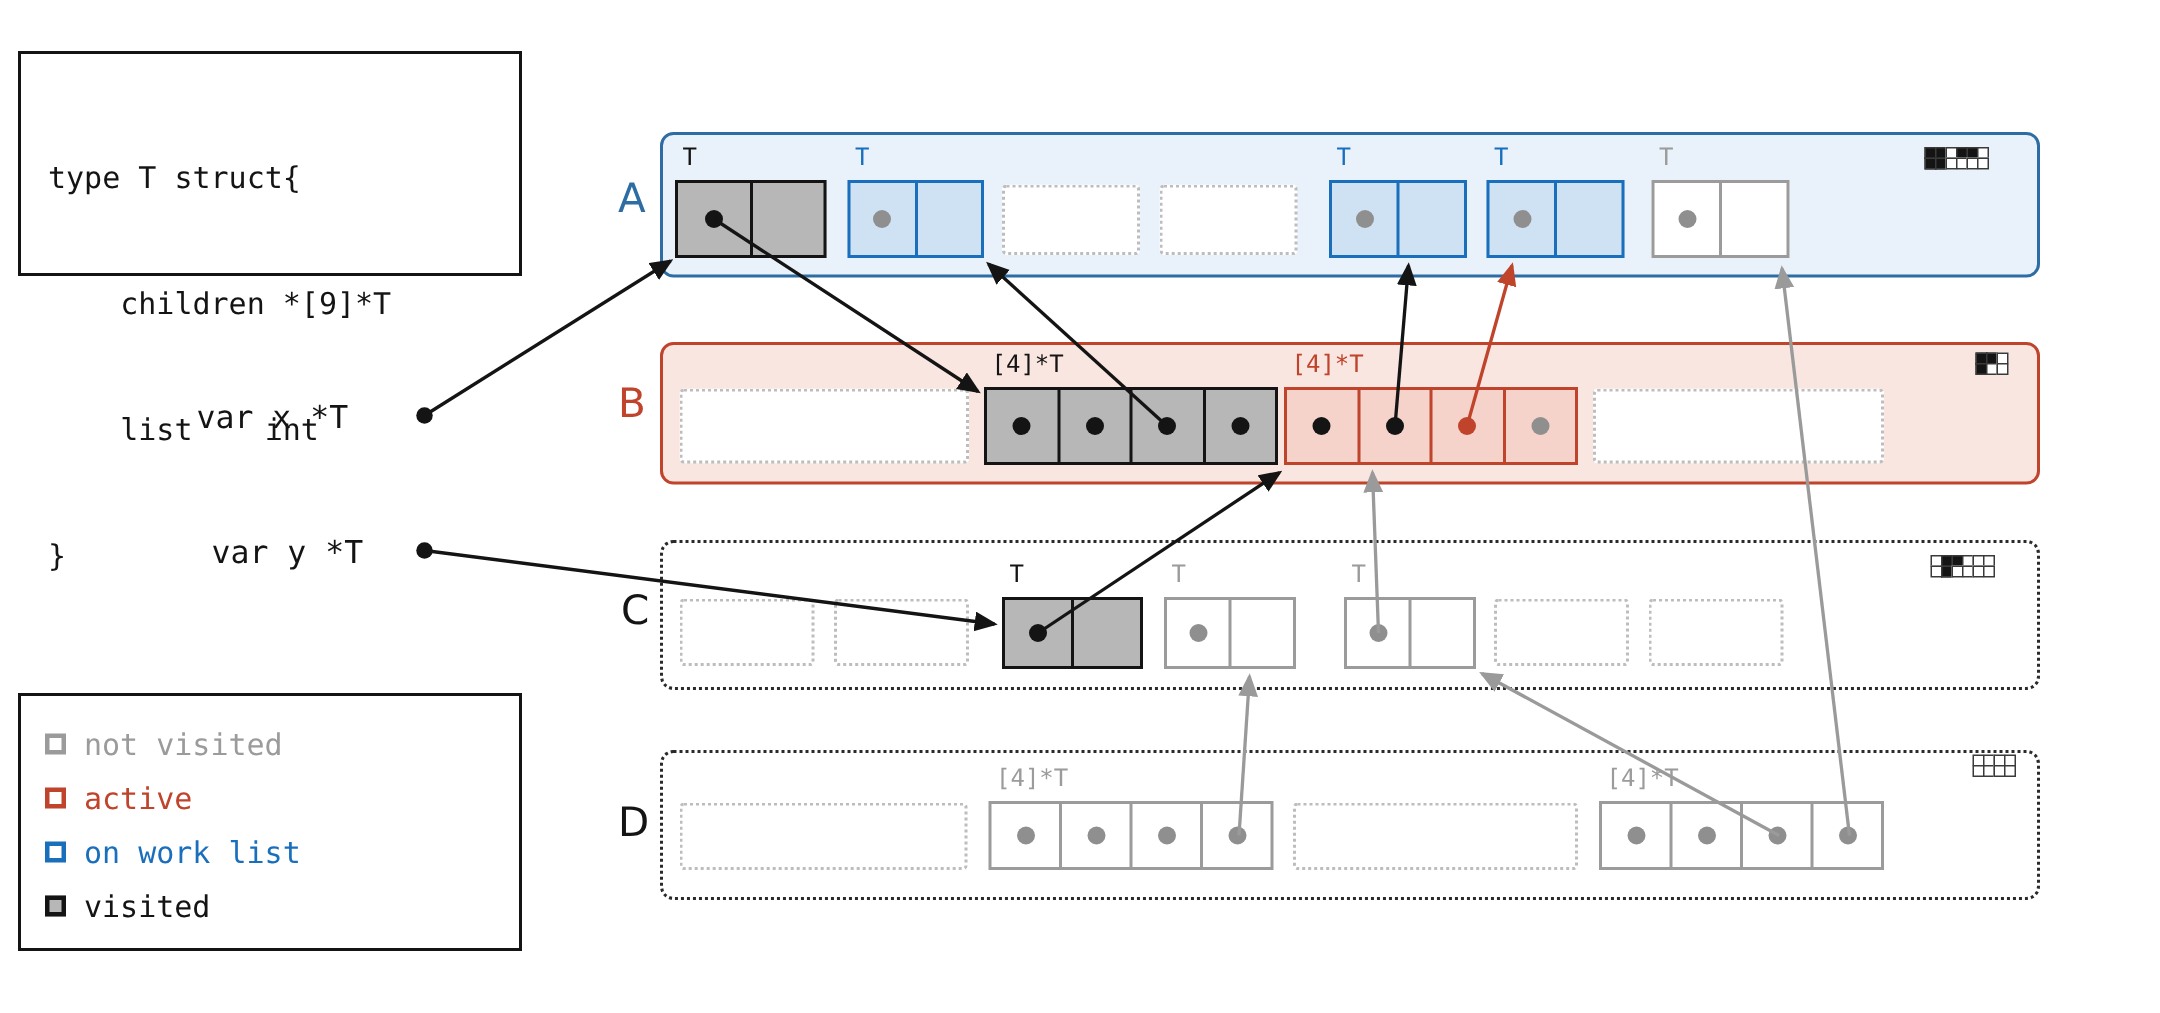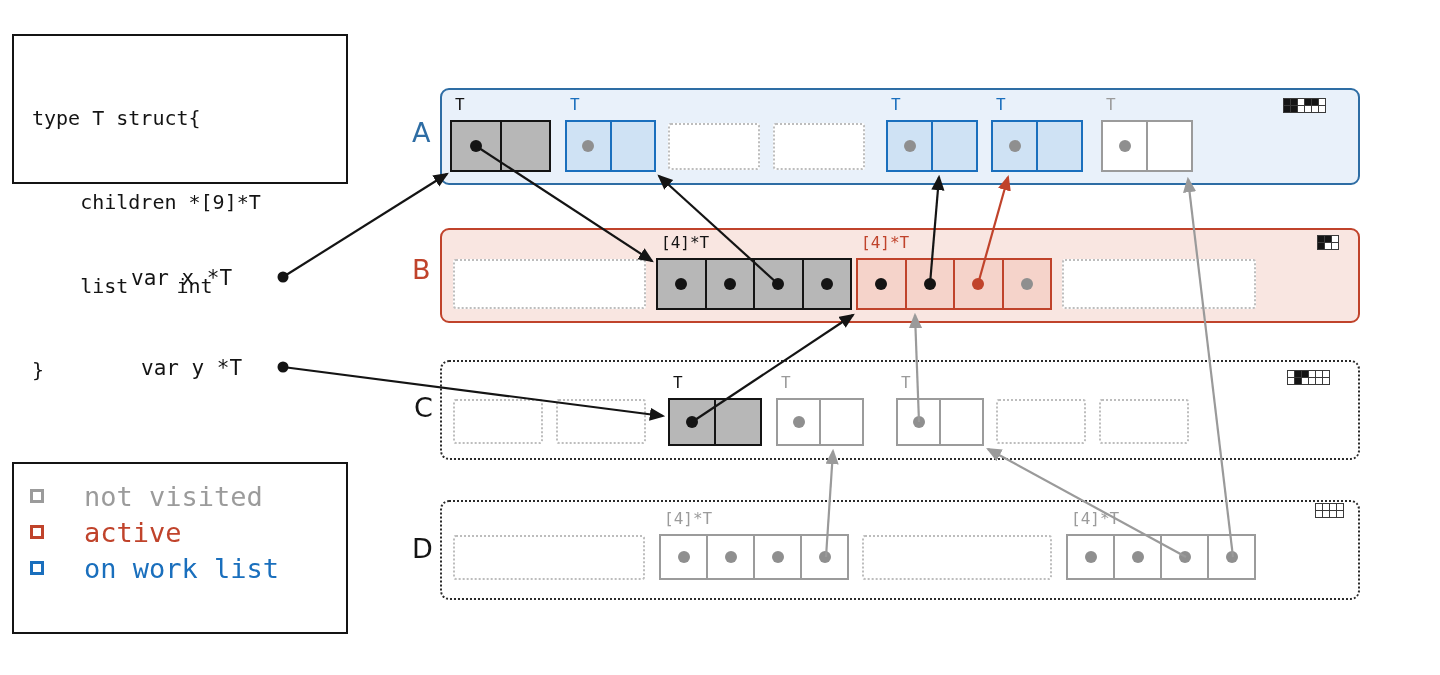--- a/index.html
+++ b/index.html
@@ -3,21 +3,21 @@
 <meta charset="utf-8">
 <style>
   html,body{margin:0;padding:0;background:#fff;}
   .canvas{position:relative;width:1440px;height:675px;background:#fff;overflow:hidden;
           font-family:"DejaVu Sans Mono",monospace;}
 
   
   .frame{position:absolute;border:2.5px solid #141414;background:#fff;box-sizing:border-box;}
   .code{padding:12px 18px;font-size:20px;line-height:28px;color:#141414;white-space:pre;}
   .legend{padding:14px 16px;}
-  .legend-item{display:flex;align-items:center;height:36px;font-size:27px;gap:28px;}
+  .legend-item{display:flex;align-items:center;height:36px;font-size:20px;}
   .lsq{width:14px;height:14px;box-sizing:border-box;margin-right:12px;background:#fff;}
   .lsq.fresh{border:3px solid #9b9b9b;}
   .lsq.work{border:3px solid #1a6fbd;}
   .lsq.active{border:3px solid #c0432b;}
   .lsq.visited{border:3px solid #141414;background:#b7b7b7;}
 
   
   .varlabel{position:absolute;font-size:21px;color:#141414;}
 
   
@@ -83,20 +83,24 @@
       <span class="lsq fresh"></span>
       <span class="c-g">not visited</span>
     </div>
     <div class="legend-item">
       <span class="lsq active"></span>
       <span class="c-r">active</span>
     </div>
     <div class="legend-item">
       <span class="lsq work"></span>
       <span class="c-b">on work list</span>
+    </div>
+    <div class="legend-item">
+      <span class="lsq visited"></span>
+      <span class="c-k">visited</span>
     </div>
   </div>
 
   <div class="rlabel blue" style="left:412px;top:117px;">A</div>
   <div class="region ra" style="left:440px;top:88px;width:920px;height:97px;"></div>
   <div class="bitmap" style="left:1284px;top:99px;">
       <div class="bm-row">
         <span class="bm-cell on"></span>
         <span class="bm-cell on"></span>
         <span class="bm-cell"></span>

